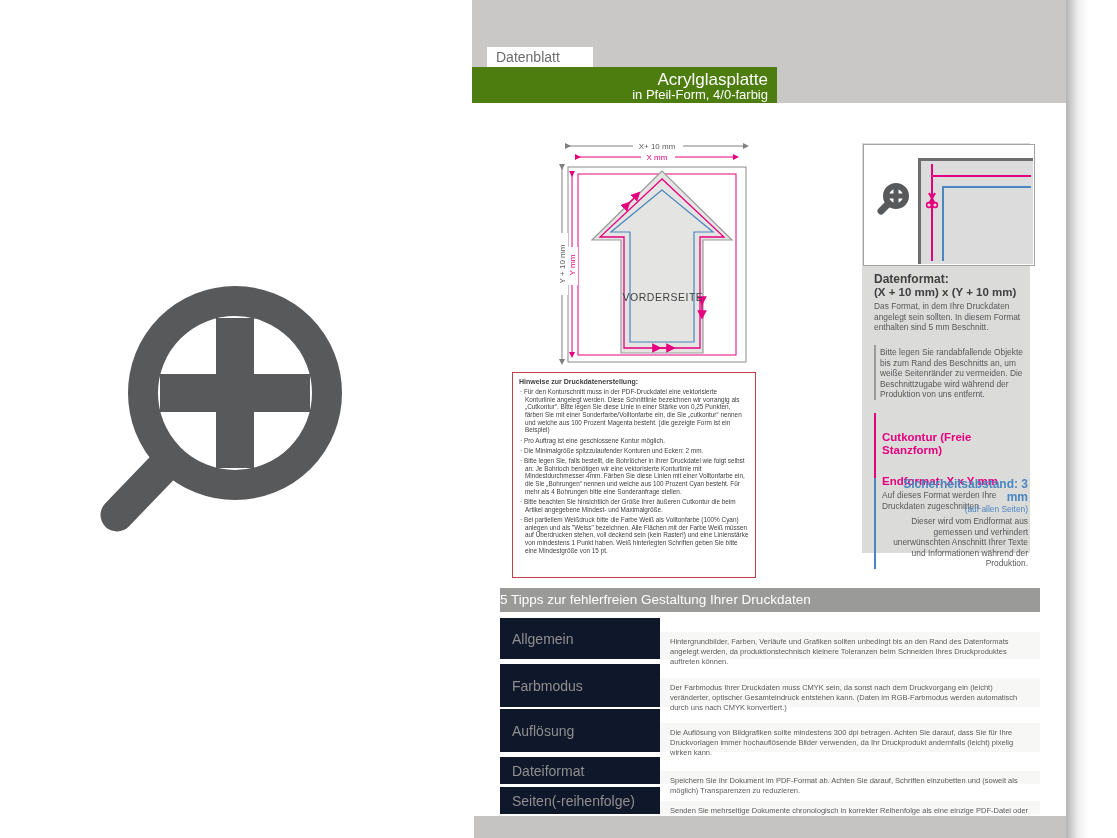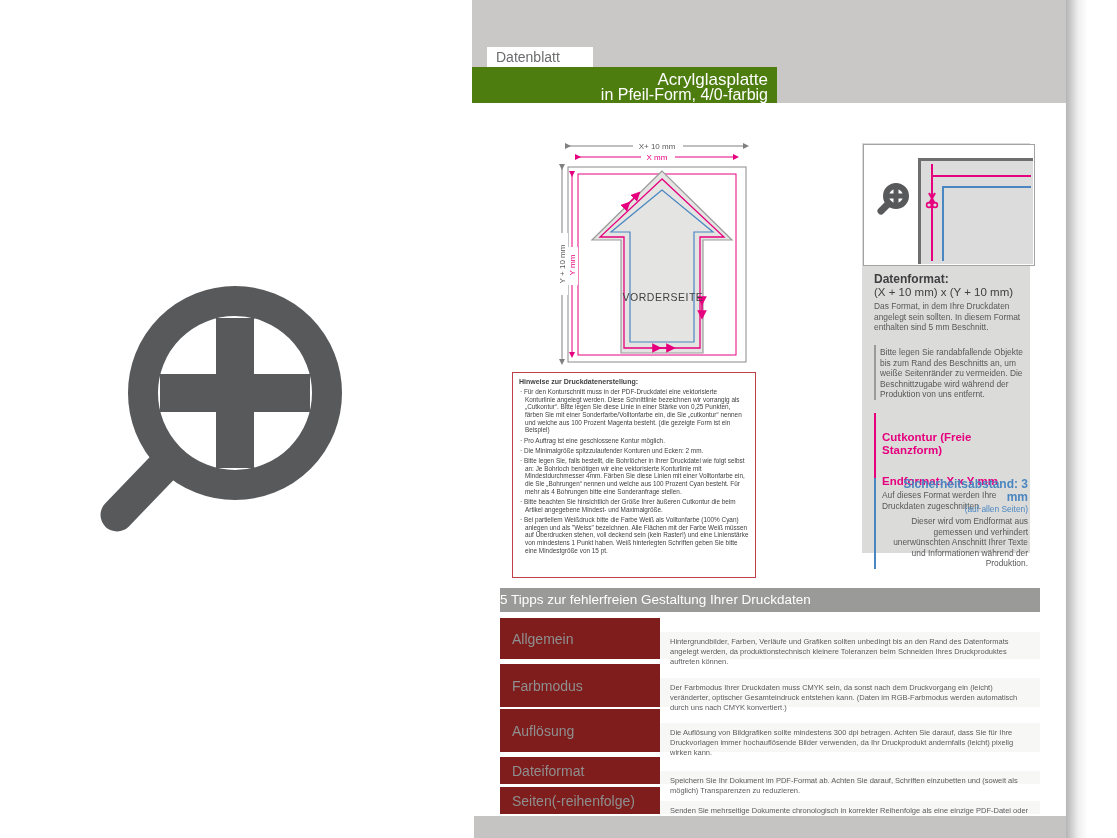--- a/index.html
+++ b/index.html
@@ -15,21 +15,21 @@
 
   
   #top-band{left:472px;top:0;width:594px;height:103px;background:#c9c8c6;}
   #page-shadow{left:1066px;top:0;width:22px;height:838px;
     background:linear-gradient(to right, rgba(90,90,90,.45), rgba(120,120,120,.12) 55%, transparent);}
   #datenblatt-tag{left:487px;top:47px;width:106px;height:29px;background:#ffffff;
     color:#6b6c6e;font-size:14px;line-height:20px;padding-left:9px;box-sizing:border-box;}
   #title-bar{left:472px;top:67px;width:305px;height:36px;background:#4d7c0f;color:#ffffff;
     text-align:right;padding:3px 9px 0 0;box-sizing:border-box;}
   #title-bar .t1{font-size:17px;line-height:19px;font-weight:400;}
-  #title-bar .t2{font-size:16px;line-height:12px;}
+  #title-bar .t2{font-size:13px;line-height:12px;}
 
   
   #diagram{left:545px;top:135px;}
   #diagram text{font-family:"Liberation Sans", sans-serif;}
 
   
   #hinweise{left:512px;top:372px;width:244px;height:206px;border:1.5px solid #c0404a;
     background:#ffffff;box-sizing:border-box;padding:5px 6px 4px 6px;color:#3f3f41;}
   #hinweise h4{margin:0 0 3px 0;font-size:7px;font-weight:700;}
   #hinweise ul{margin:0;padding:0;list-style:none;}
@@ -46,33 +46,33 @@
   #cd-magenta-h{left:10px;top:14px;width:100px;height:2px;background:#e6007e;}
   #cd-blue-v{left:21px;top:25px;width:2px;height:75px;background:#4a86c0;}
   #cd-blue-h{left:21px;top:25px;width:89px;height:2px;background:#4a86c0;}
   #cd-scissors{left:3px;top:30px;}
   #mini-zoom{left:10px;top:36px;}
 
   .sb-block{position:absolute;left:12px;width:152px;color:#58585a;}
   .sb-block p{margin:2px 0 0 0;font-size:8.4px;line-height:1.25;}
   #sb-datenformat{top:130px;}
   #sb-datenformat .h1{font-size:12px;font-weight:700;color:#3f3f41;line-height:13px;}
-  #sb-datenformat .h2{font-size:11.5px;font-weight:400;color:#3f3f41;line-height:13px;}
+  #sb-datenformat .h2{font-size:11.5px;font-weight:700;color:#3f3f41;line-height:13px;}
   #sb-bleed{top:202px;border-left:2px solid #9a9a9a;padding-left:4px;width:146px;}
   #sb-cut{top:270px;border-left:2px solid #e6007e;padding-left:6px;width:146px;}
   #sb-cut .h1{font-size:11.5px;font-weight:700;color:#e6007e;line-height:13px;margin-top:18px;}
   #sb-safe{top:335px;border-left:2px solid #4a86c0;padding-left:6px;width:146px;text-align:right;}
   #sb-safe .h1{font-size:12px;font-weight:700;color:#4a86c0;line-height:13px;}
   #sb-safe .sub{font-size:8.4px;color:#4a86c0;line-height:10px;}
 
   
   #tips-header{left:500px;top:588px;width:540px;height:24px;background:#9a9a99;color:#ffffff;
     font-size:13.5px;line-height:24px;box-sizing:border-box;}
   .tip-row{position:absolute;left:500px;width:540px;display:flex;}
-  .tip-label{width:160px;background:#7f1d1d;color:#8f8f8f;font-size:14px;display:flex;
+  .tip-label{width:160px;background:#0f172a;color:#8f8f8f;font-size:14px;display:flex;
     align-items:center;padding-left:12px;box-sizing:border-box;flex:none;}
   .tip-text{flex:1;background:#f7f7f6;color:#5c5c5e;font-size:7.5px;line-height:1.3;
     padding:5px 10px 4px 10px;box-sizing:border-box;margin-top:14px;}
   #tip-row-0{top:618px;height:41px;}
   #tip-row-1{top:664px;height:43px;}
   #tip-row-2{top:709px;height:43px;}
   #tip-row-3{top:757px;height:27px;}
   #tip-row-4{top:787px;height:27px;}
 
   #footer-bar{left:474px;top:816px;width:592px;height:22px;background:#c5c4c2;}

